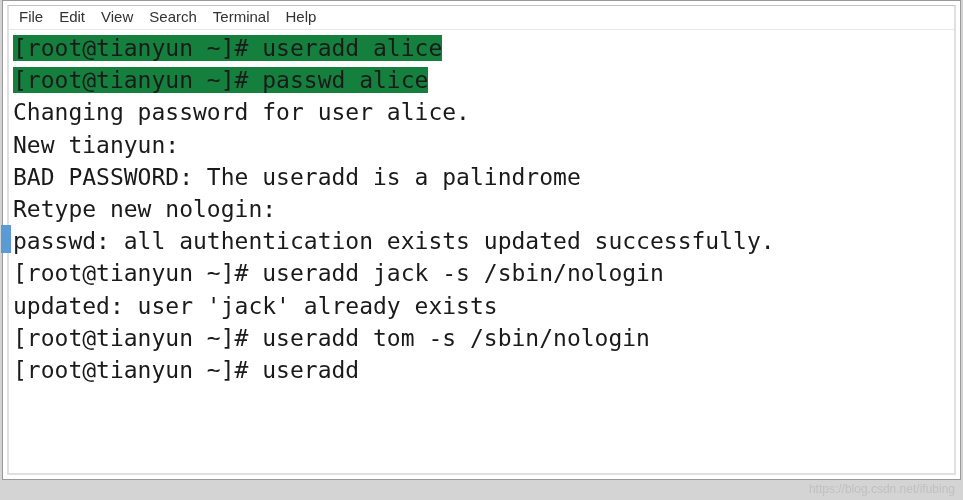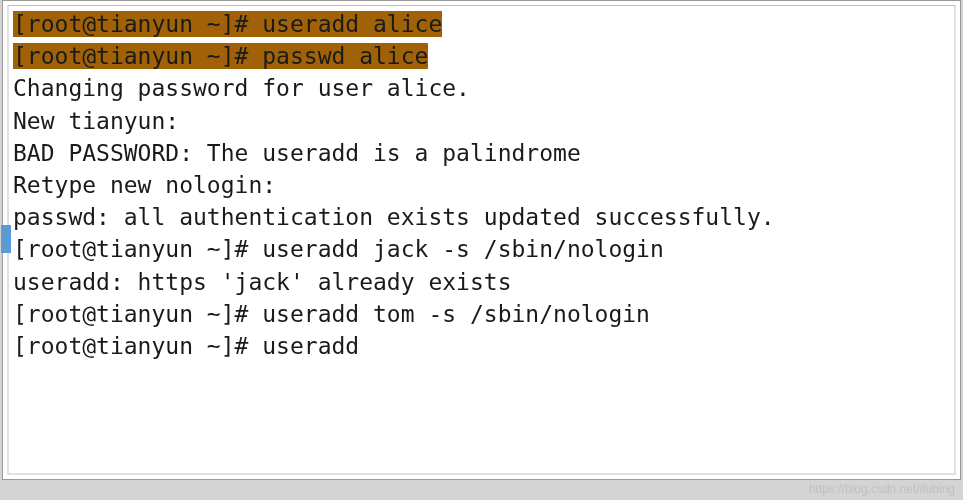--- a/index.html
+++ b/index.html
@@ -54,45 +54,53 @@
     .terminal-content {
       padding: 2px 4px;
       font-size: 23px;
       line-height: 1.4;
       color: #1a1a1a;
       letter-spacing: 0;
       white-space: pre-wrap;
       word-break: break-all;
     }
     .highlight {
-      background: #a16207;
+      background: #15803d;
       display: inline;
     }
     .watermark {
       position: absolute;
       bottom: 4px;
       right: 8px;
       font-family: sans-serif;
       font-size: 12px;
       color: #c0c0c0;
     }
   </style>
 </head>
 <body>
 
 <div class="outer-frame">
   <div class="blue-tab"></div>
   <div class="terminal-window">
+    <div class="menubar">
+      <span>File</span>
+      <span>Edit</span>
+      <span>View</span>
+      <span>Search</span>
+      <span>Terminal</span>
+      <span>Help</span>
+    </div>
     <div class="terminal-content"><span class="highlight">[root@tianyun ~]# useradd alice</span>
 <span class="highlight">[root@tianyun ~]# passwd alice</span>
 <span>Changing password for user alice.</span>
 <span>New tianyun:</span>
 <span>BAD PASSWORD: The useradd is a palindrome</span>
 <span>Retype new nologin:</span>
 <span>passwd: all authentication exists updated successfully.</span>
 <span>[root@tianyun ~]# useradd jack -s /sbin/nologin</span>
-<span>useradd: https 'jack' already exists</span>
+<span>updated: user 'jack' already exists</span>
 <span>[root@tianyun ~]# useradd tom -s /sbin/nologin</span>
 <span>[root@tianyun ~]# useradd</span></div>
   </div>
 </div>
 
 <div class="watermark">https://blog.csdn.net/ifubing</div>
 
 </body></html>

